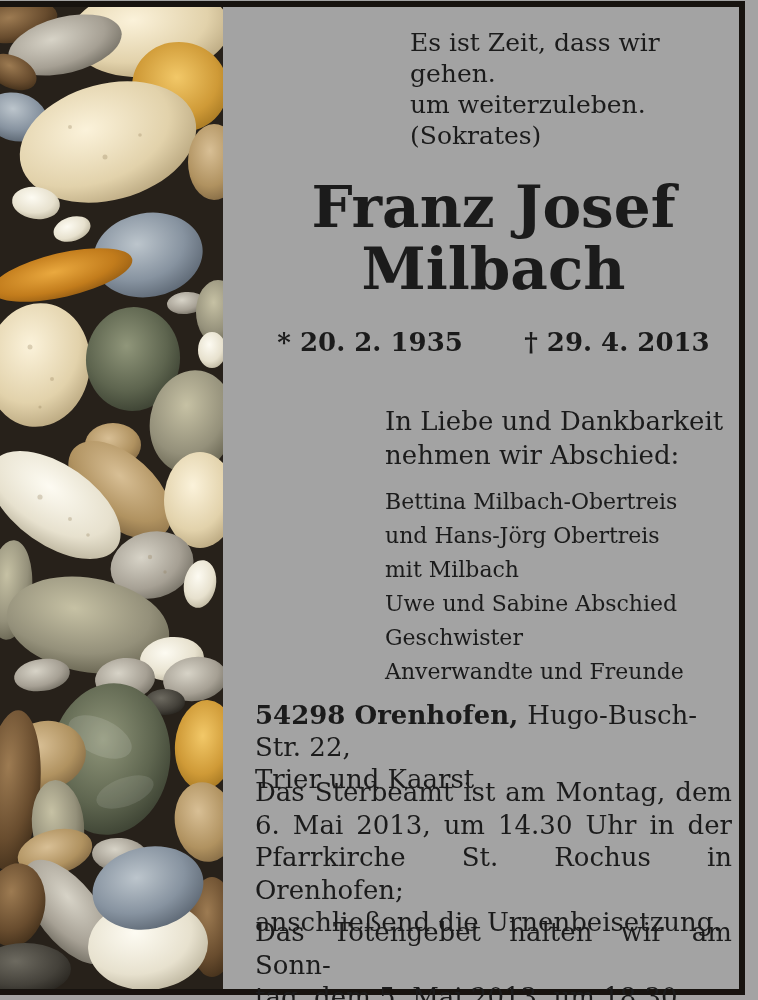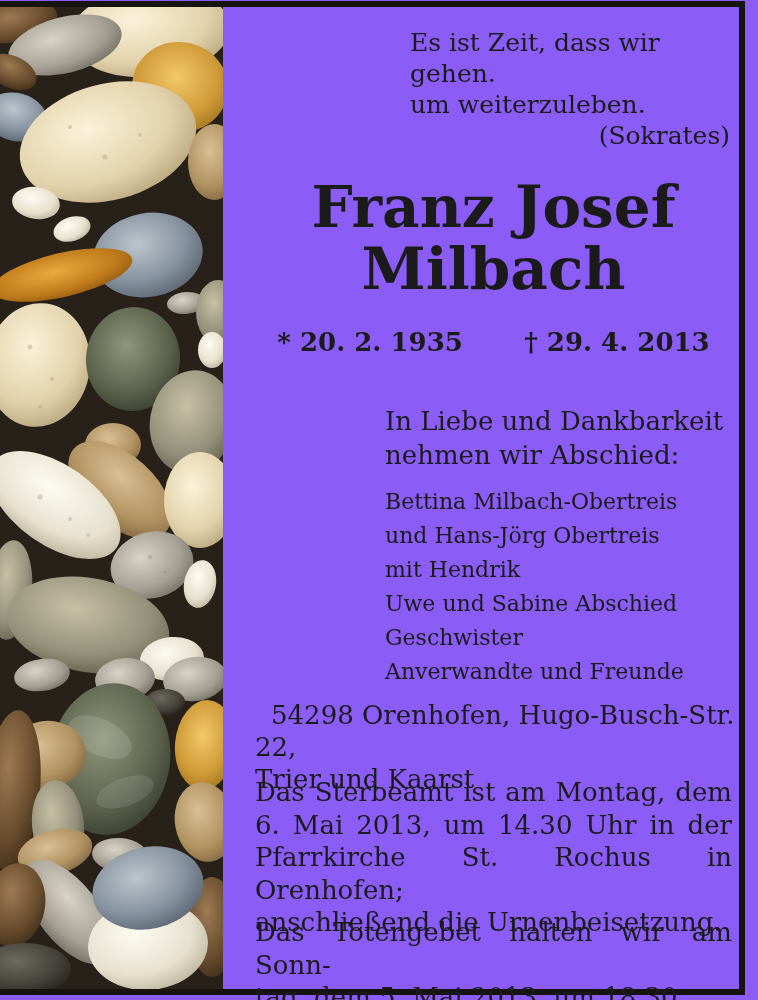--- a/index.html
+++ b/index.html
@@ -3,21 +3,21 @@
 <meta charset="utf-8">
 <style>
   html, body { margin: 0; padding: 0; }
   body {
     width: 758px; height: 1000px;
     background: #ffffff;
     font-family: "DejaVu Serif", "Liberation Serif", serif;
     color: #1b1b1b;
     -webkit-font-smoothing: antialiased;
   }
-  .page { position: relative; width: 758px; height: 1000px; overflow: hidden; background: #8b5cf6; }
+  .page { position: relative; width: 758px; height: 1000px; overflow: hidden; background: #a3a3a3; }
 
   
   .frame {
     position: absolute; left: 0; top: 1px;
     width: 745px; height: 994px;
     box-sizing: border-box;
     border: 6px solid #17130f;
     border-left: none;
     pointer-events: none;
   }
@@ -26,21 +26,21 @@
     position: absolute; left: 0; top: 7px;
     width: 223px; height: 982px;
     overflow: hidden; background: #27211a;
   }
   .photo svg { display: block; width: 100%; height: 100%; }
 
   .quote {
     position: absolute; left: 410px; top: 27px; width: 320px;
     font-size: 25px; line-height: 31px;
   }
-  .quote .attr { text-align: right; }
+  .quote .attr { text-align: left; }
 
   .name {
     position: absolute; left: 255px; top: 176px; width: 477px; margin: 0;
     text-align: center; font-weight: bold;
     font-size: 58px; line-height: 62px;
   }
 
   .dates {
     position: absolute; left: 255px; top: 326px; width: 477px;
     display: flex; justify-content: space-evenly;
@@ -55,21 +55,21 @@
   }
   .mourners {
     position: absolute; left: 385px; top: 477px;
     font-size: 22px; line-height: 34px; margin-top: 8px;
   }
 
   .address {
     position: absolute; left: 255px; top: 699px; width: 480px;
     font-size: 26px; line-height: 32px;
   }
-  .address .b { font-weight: normal; margin-left: 16px; }
+  .address .b { font-weight: bold; }
 
   .service {
     position: absolute; left: 255px; top: 776px; width: 477px;
     font-size: 26px; line-height: 32.5px;
   }
   .prayer {
     position: absolute; left: 255px; top: 916px; width: 477px;
     font-size: 26px; line-height: 32.5px;
   }
   .jline { text-align: justify; text-align-last: justify; }
@@ -231,21 +231,21 @@
   </div>
 
   <div class="farewell">
     <div>In Liebe und Dankbarkeit</div>
     <div>nehmen wir Abschied:</div>
   </div>
 
   <div class="mourners">
     <div>Bettina Milbach-Obertreis</div>
     <div>und Hans-Jörg Obertreis</div>
-    <div>mit Hendrik</div>
+    <div>mit Milbach</div>
     <div>Uwe und Sabine Abschied</div>
     <div>Geschwister</div>
     <div>Anverwandte und Freunde</div>
   </div>
 
   <div class="address">
     <div>
       <span class="b">54298 Orenhofen, </span><span>Hugo-Busch-Str. 22,</span>
     </div>
     <div>Trier und Kaarst</div>

